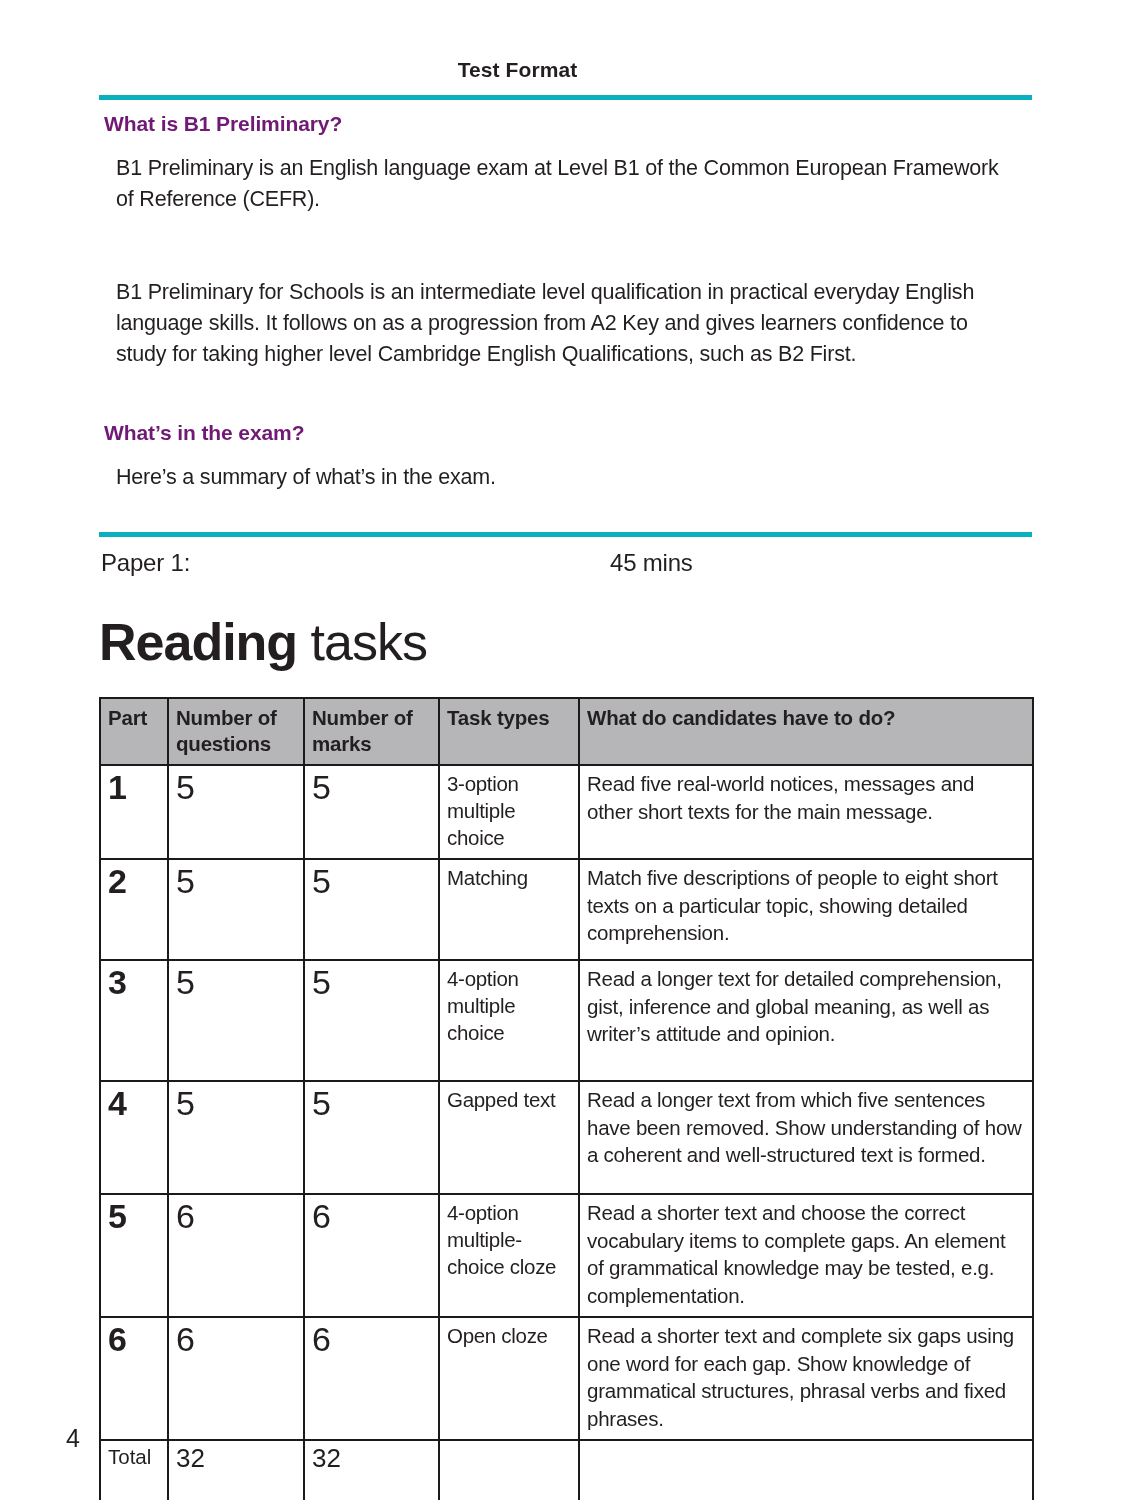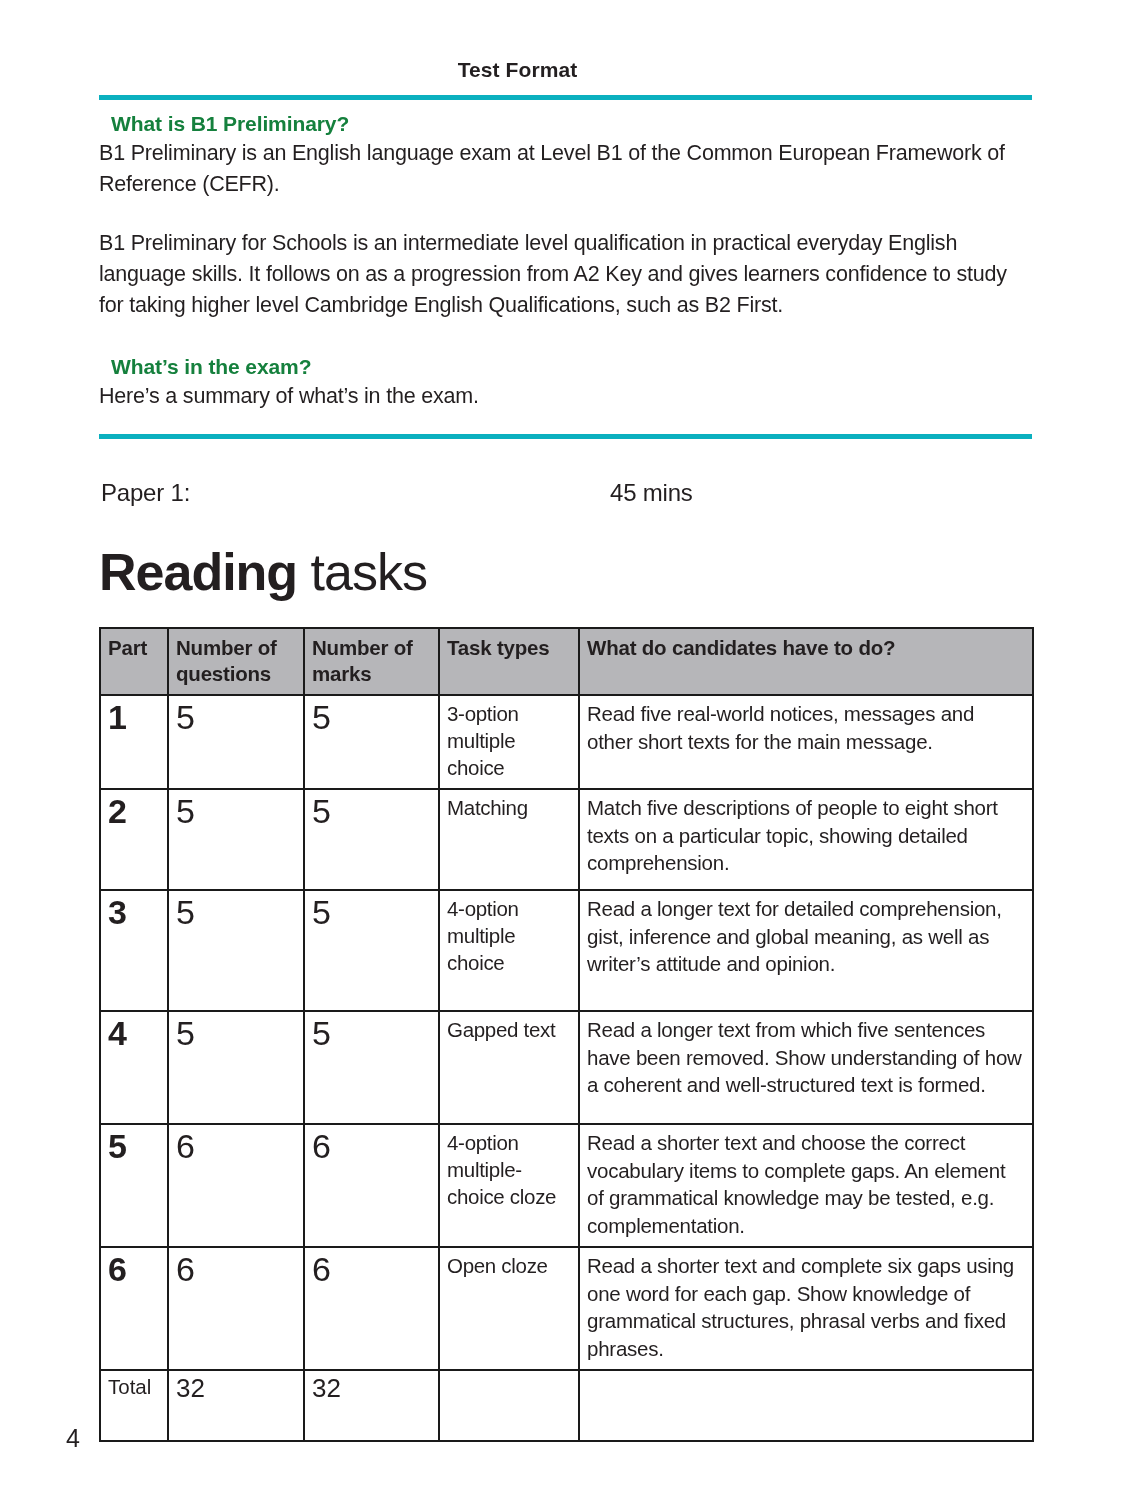--- a/index.html
+++ b/index.html
@@ -41,42 +41,42 @@
     width: 933px;
   }
 
   .rule {
     height: 5px;
     background: #0bb0bf;
     width: 933px;
   }
 
   .sec-head {
-    color: #15803d;
+    color: #701a75;
     font-weight: 700;
     font-size: 21px;
     letter-spacing: -0.1px;
-    margin: 12px 0 2px 12px;
+    margin: 12px 0 2px 5px;
   }
 
   p.body {
     font-size: 21.5px;
     line-height: 31px;
-    margin: 0;
+    margin: 17px;
     letter-spacing: -0.2px;
   }
 
   .gap-lg { height: 28px; }
   .gap-md { height: 22px; }
 
   
   .paper-row {
     position: relative;
     height: 42px;
-    margin-top: 40px;
+    margin-top: 12px;
     font-size: 24px;
     letter-spacing: -0.2px;
   }
   .paper-row .paper-label { position: absolute; left: 2px; top: 0; }
   .paper-row .paper-time  { position: absolute; left: 511px; top: 0; }
 
   
   .tasks-title {
     margin-top: 22px;
     font-size: 52px;

